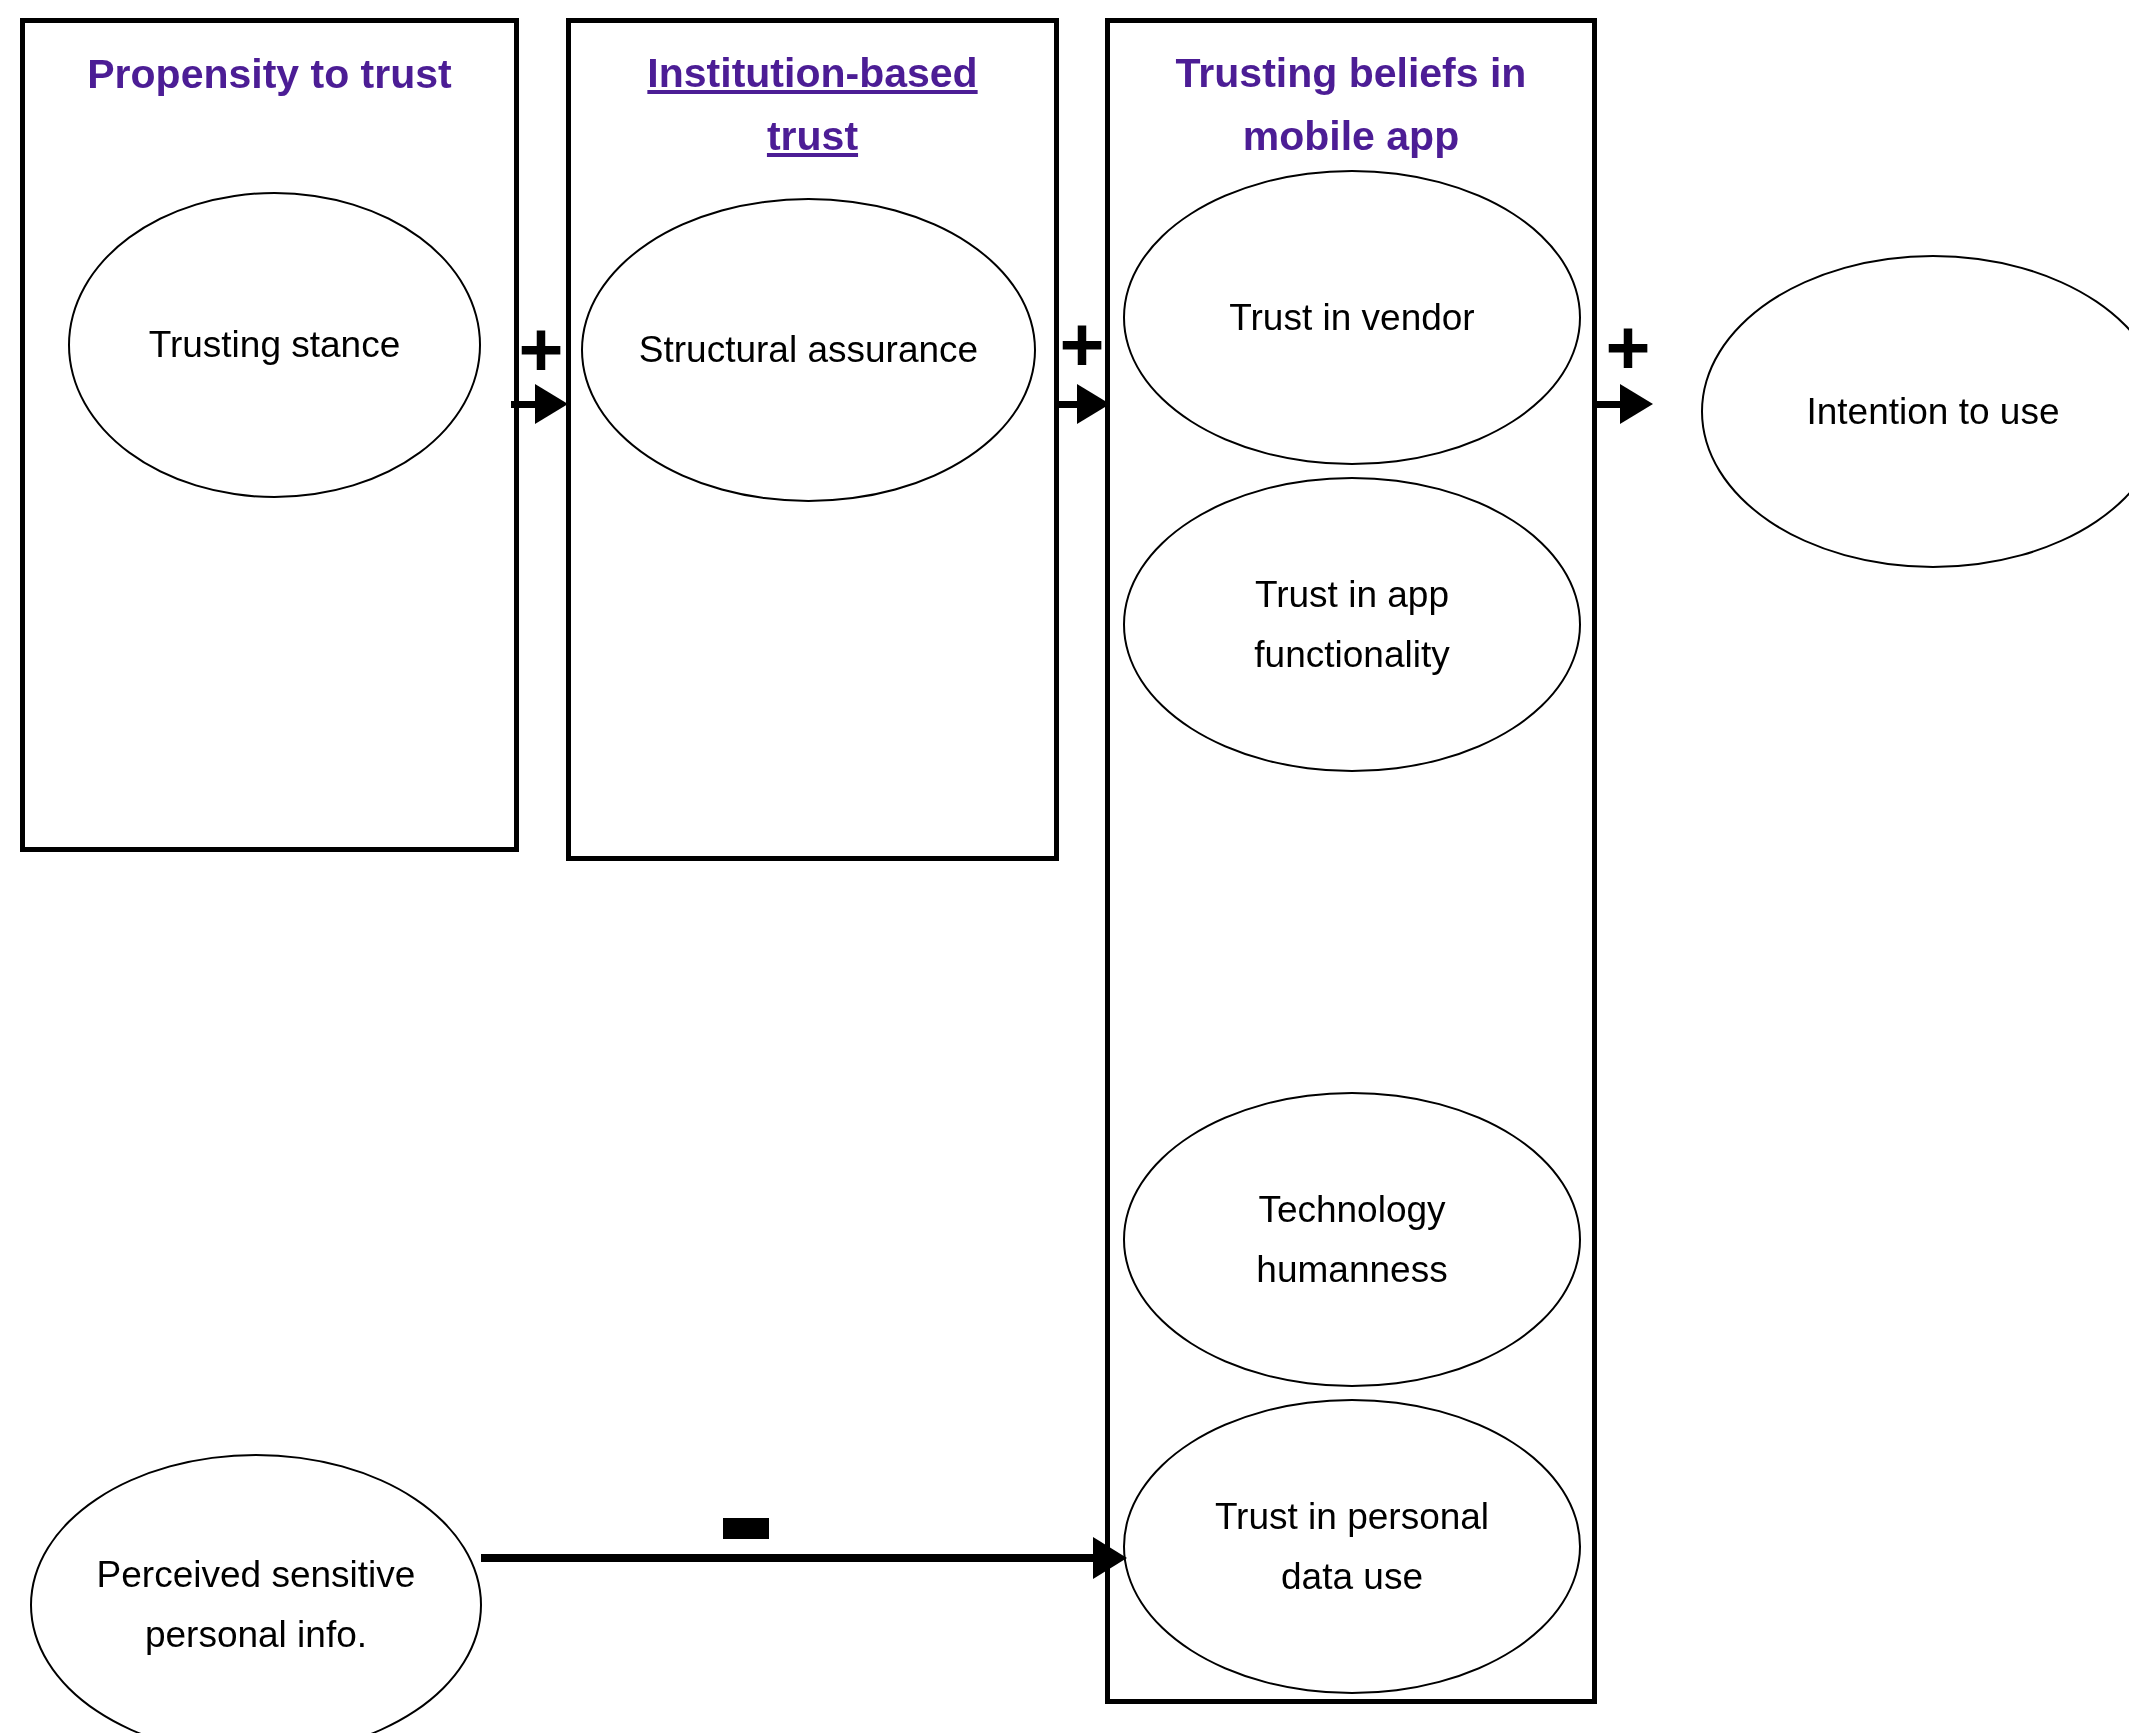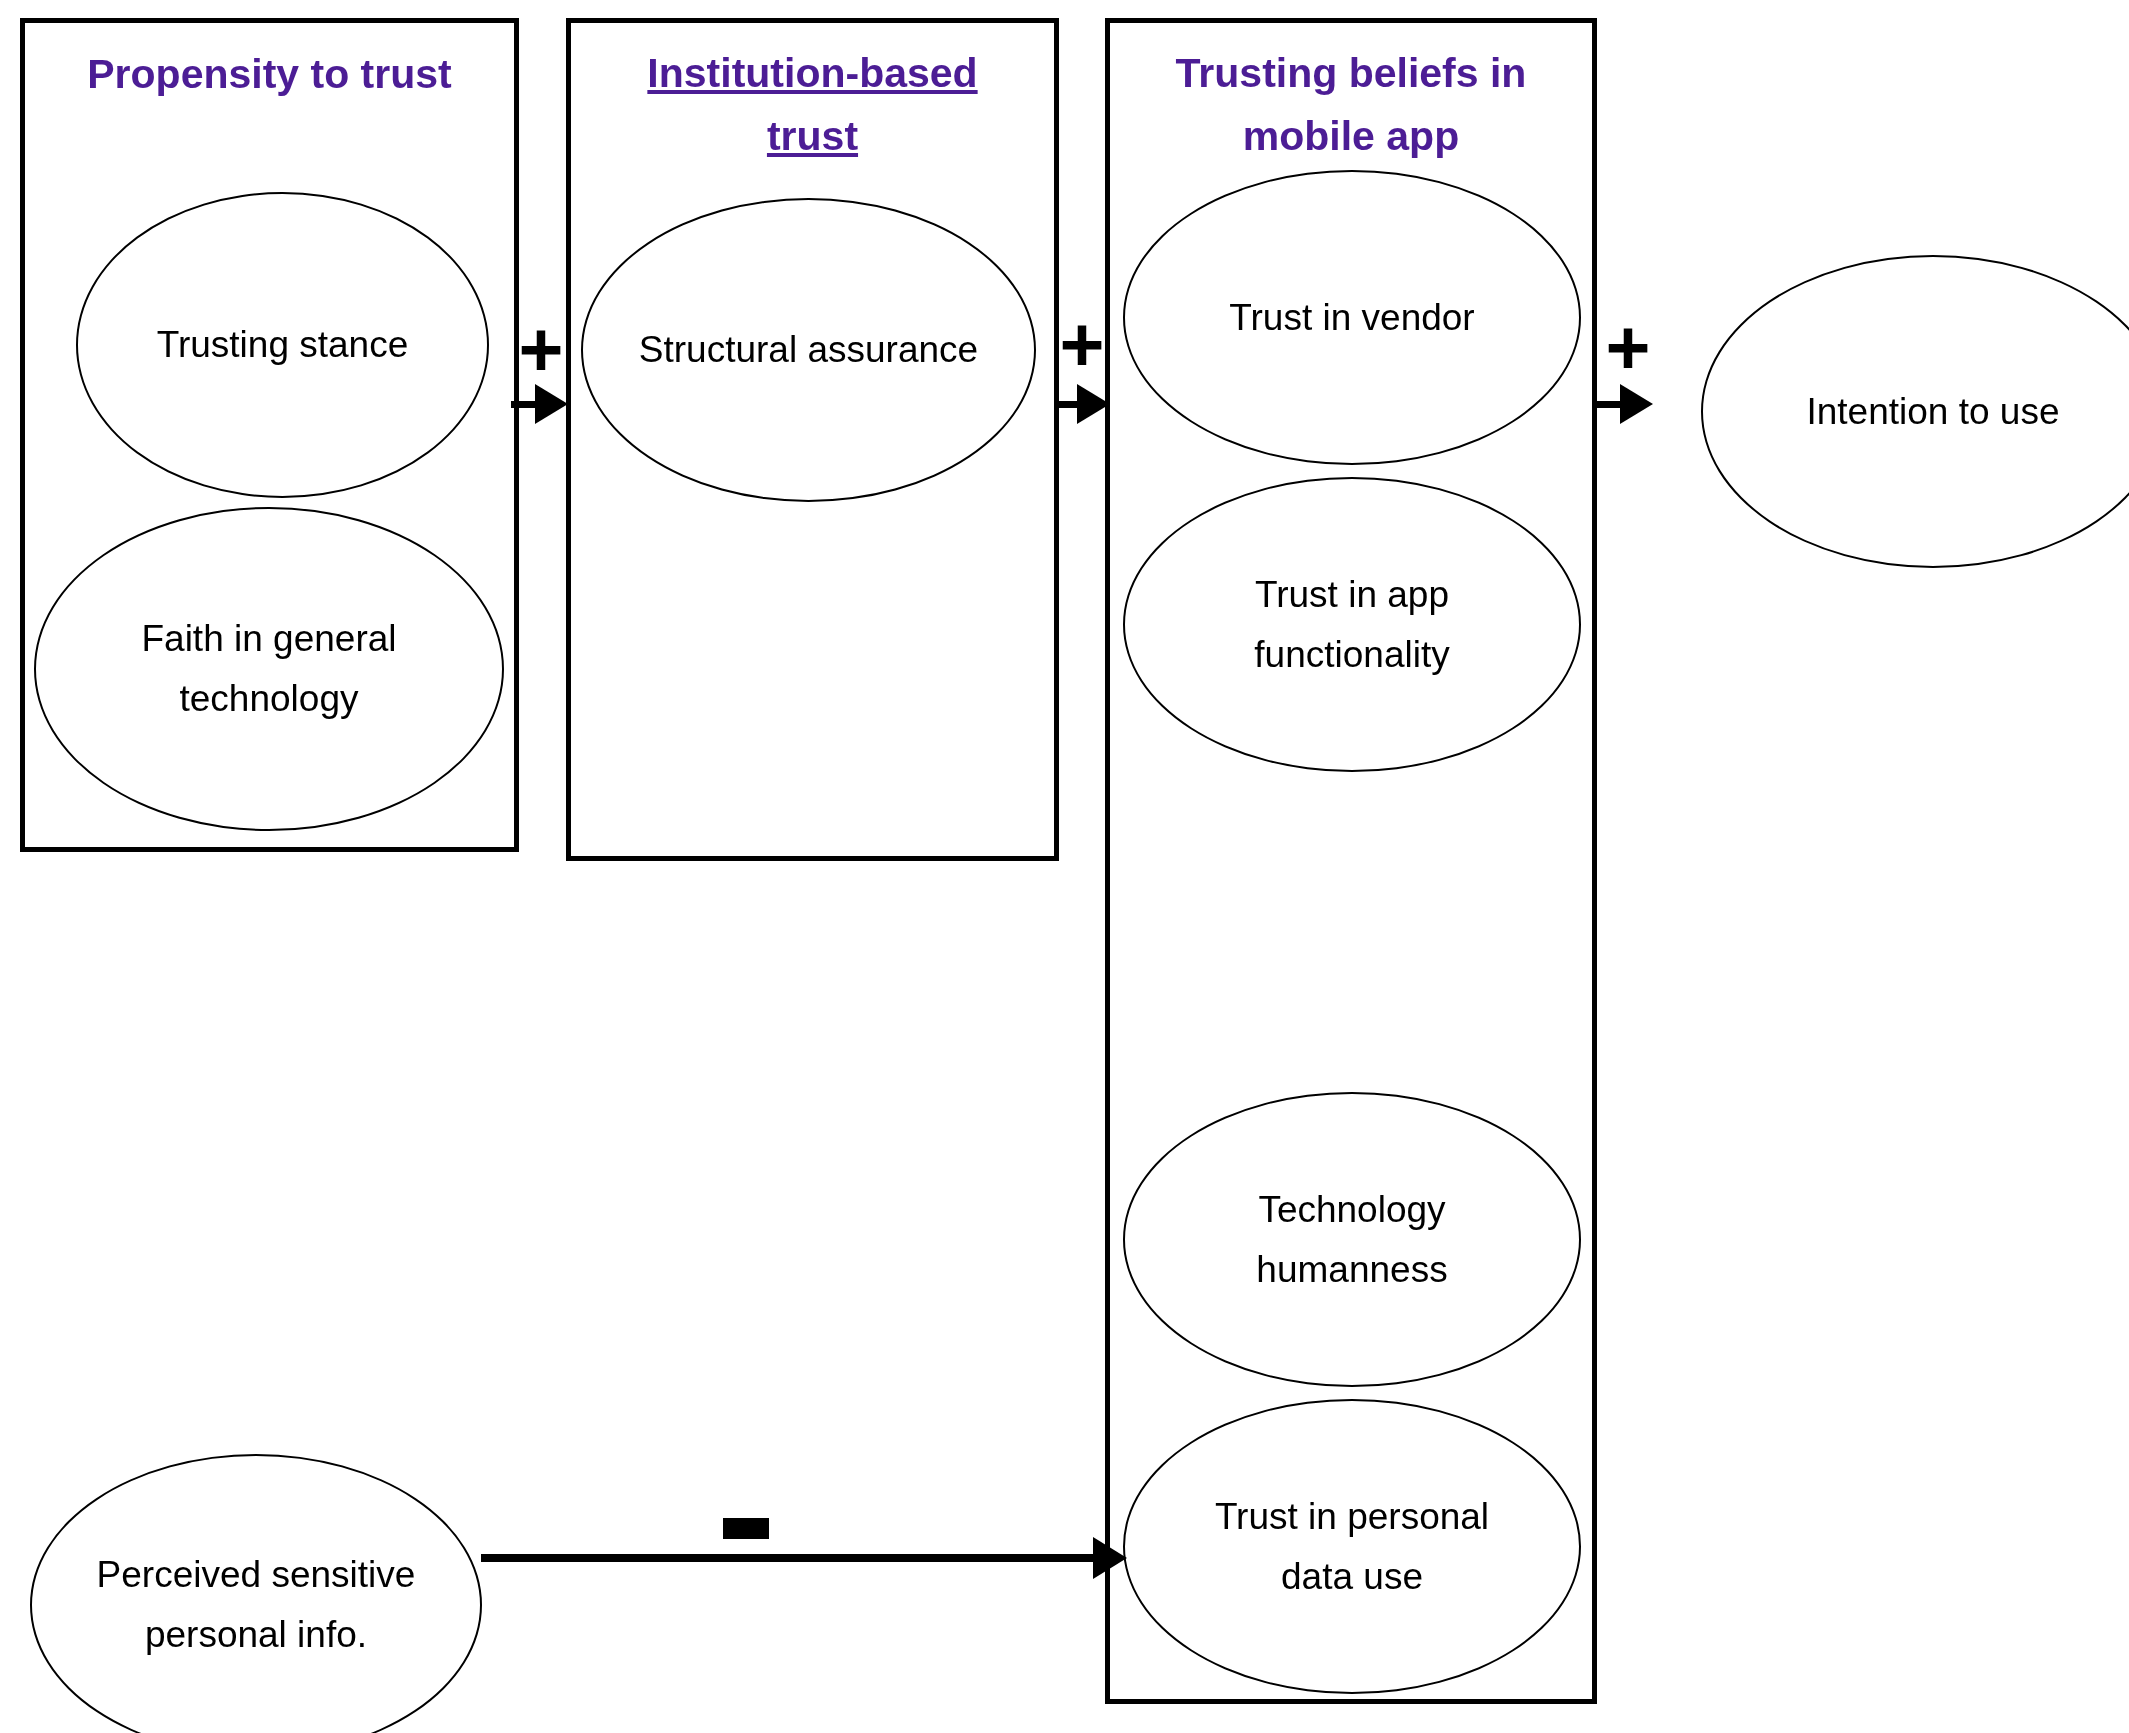--- a/index.html
+++ b/index.html
@@ -79,26 +79,22 @@
   }
 </style>
 </head>
 <body>
 
 <div class="canvas">
 
   <div class="group-box" style="left:20px; top:18px; width:499px; height:834px;">
     <div class="group-title" style="top:20px;">Propensity to trust</div>
   </div>
-  <div class="node-ellipse" style="left:76px; top:192px; width:413px; height:306px;align-items:center;">
+  <div class="node-ellipse" style="left:68px; top:192px; width:413px; height:306px;align-items:center;">
     <div class="node-label">Trusting stance</div>
-  </div>
-  <div class="node-ellipse" style="left:34px; top:507px; width:470px; height:324px;">
-    <div class="node-label">Faith in general
-technology</div>
   </div>
 
   <div class="group-box" style="left:566px; top:18px; width:493px; height:843px;">
     <div class="group-title" style="top:18.5px;text-decoration:underline;">Institution-based
 trust</div>
   </div>
   <div class="node-ellipse" style="left:581px; top:198px; width:455px; height:304px;">
     <div class="node-label">Structural assurance</div>
   </div>
 

